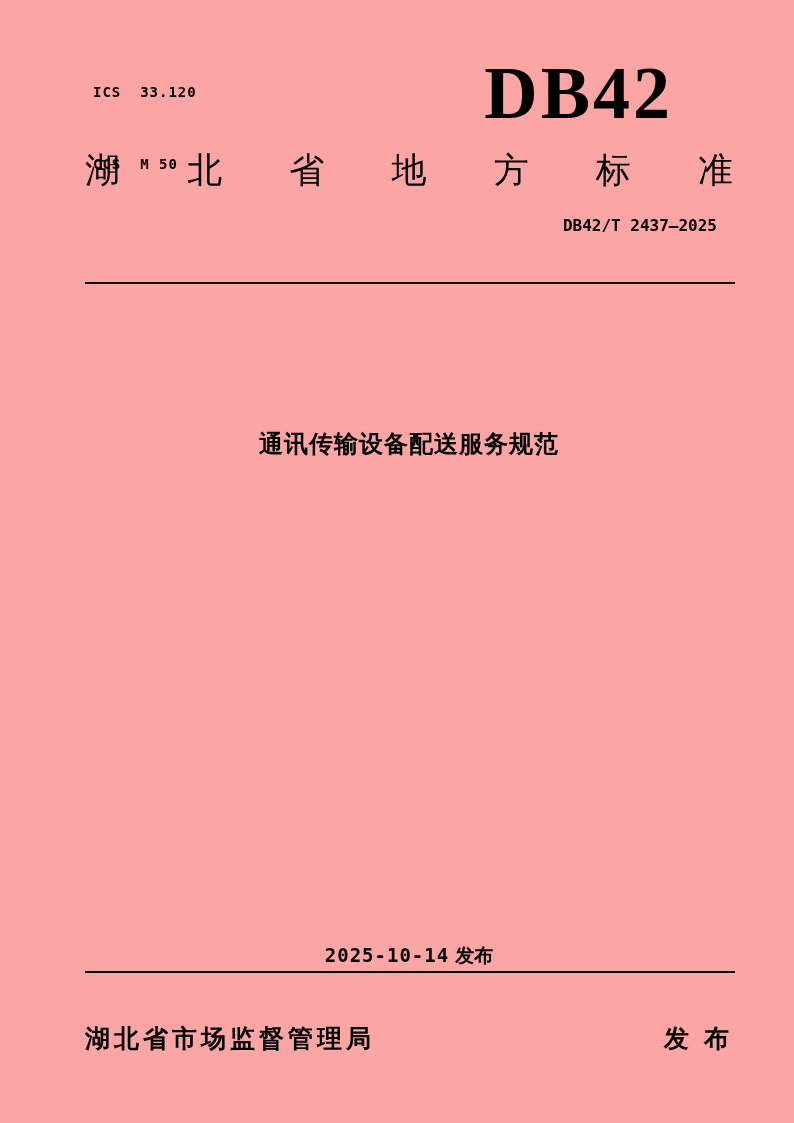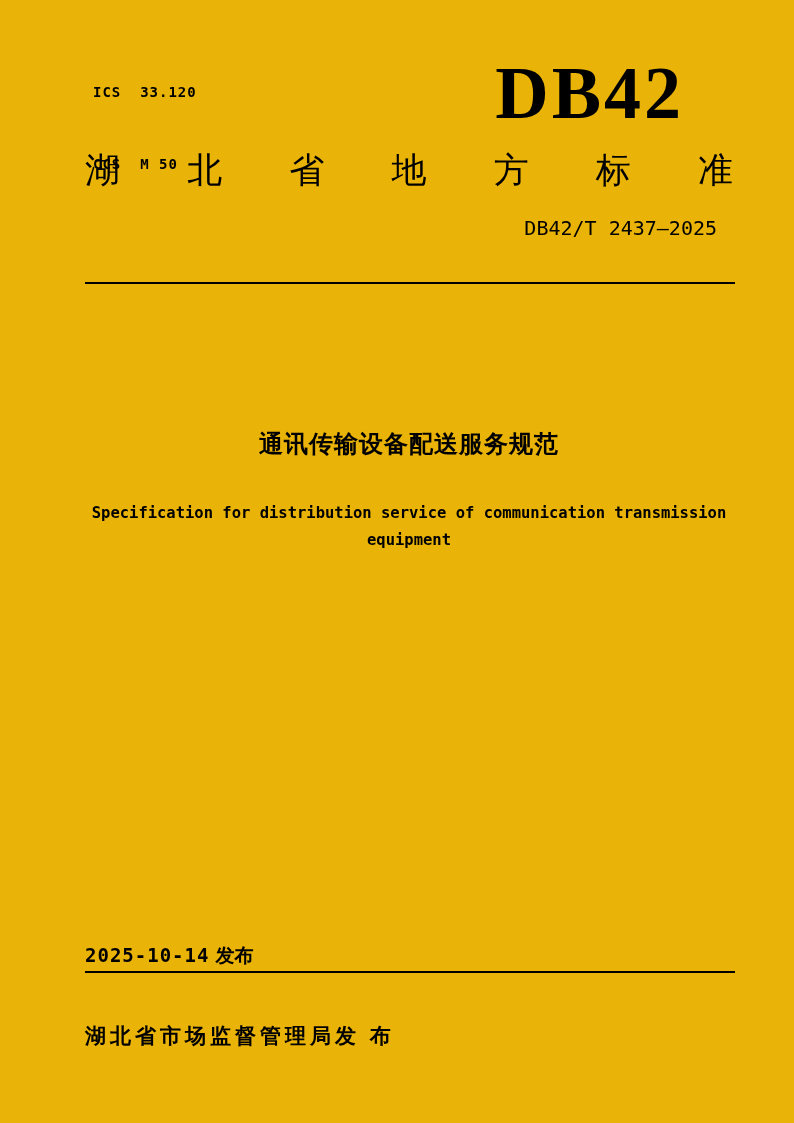--- a/index.html
+++ b/index.html
@@ -2,21 +2,21 @@
 <html><head>
 <meta charset="utf-8">
 <style>
   * { margin: 0; padding: 0; box-sizing: border-box; }
   html, body { background: #888; }
   .page {
     position: relative;
     width: 794px;
     height: 1123px;
     margin: 0 auto;
-    background: #eab308;
+    background: #fca5a5;
     color: #000000;
     overflow: hidden;
     font-family: "Liberation Sans", sans-serif;
   }
 
   
   .codes {
     position: absolute;
     left: 93px;
     top: 32px;
@@ -24,21 +24,21 @@
     font-size: 14px;
     font-weight: 600;
     line-height: 24px;
     white-space: pre;
     letter-spacing: 1px;
   }
 
   
   .logo {
     position: absolute;
-    right: 110px;
+    right: 121px;
     top: 56px;
     font-family: "Liberation Serif", serif;
     font-weight: 700;
     font-size: 74px;
     line-height: 74px;
     letter-spacing: 3px;
   }
 
   
   .province-row {
@@ -52,22 +52,22 @@
     line-height: 40px;
     font-weight: 400;
   }
 
   
   .std-number {
     position: absolute;
     right: 77px;
     top: 216px;
     font-family: "DejaVu Sans Mono", monospace;
-    font-size: 20px;
-    font-weight: 400;
+    font-size: 16px;
+    font-weight: 700;
     white-space: pre;
   }
 
   .rule {
     position: absolute;
     left: 85px;
     width: 650px;
     height: 2px;
     background: #000000;
   }
@@ -99,40 +99,40 @@
     line-height: 27px;
   }
 
   
   .dates-row {
     position: absolute;
     left: 85px;
     top: 943px;
     width: 648px;
     display: flex;
-    justify-content: space-between;
+    justify-content: center;
     font-size: 19px;
     font-weight: 600;
   }
   .date-num {
     font-family: "DejaVu Sans Mono", monospace;
     letter-spacing: 1px;
   }
   .date-label { margin-left: 6px; }
 
   
   .publisher-row {
     position: absolute;
     left: 85px;
     top: 1022px;
     width: 648px;
     display: flex;
-    justify-content: flex-start;
+    justify-content: space-between;
     align-items: baseline;
-    font-size: 21px;
+    font-size: 25px;
     font-weight: 600;
   }
   .publisher-name { letter-spacing: 4px; }
   .publish-label { letter-spacing: 4px; white-space: pre; }
 </style>
 </head>
 <body>
 
 <div class="page">
 
@@ -152,21 +152,20 @@
     <span>标</span>
     <span>准</span>
   </div>
 
   <div class="std-number">DB42/T 2437—2025</div>
 
   <div class="rule top-rule"></div>
 
   <h1 class="title-zh">通讯传输设备配送服务规范</h1>
 
-  <div class="title-en">Specification for distribution service of communication transmission equipment</div>
 
   <div class="dates-row">
     <div>
       <span class="date-num">2025-10-14</span><span class="date-label">发布</span>
     </div>
   </div>
 
   <div class="rule bottom-rule"></div>
 
   <div class="publisher-row">

